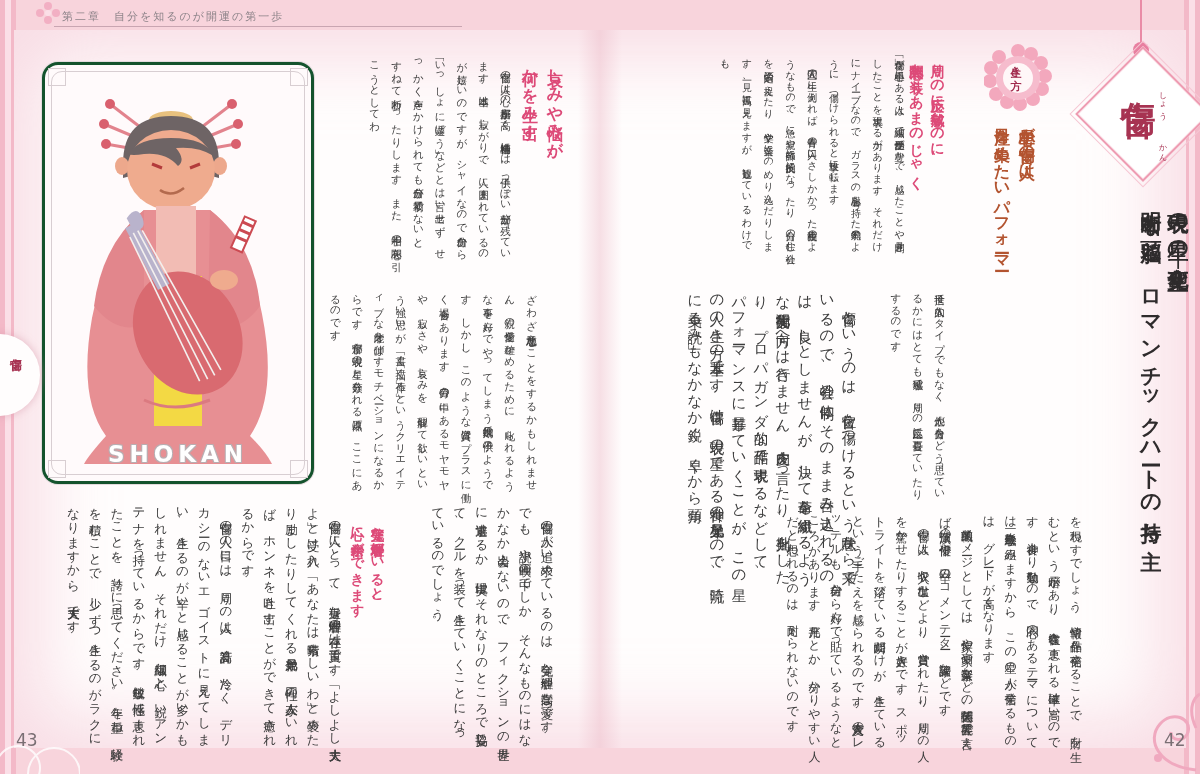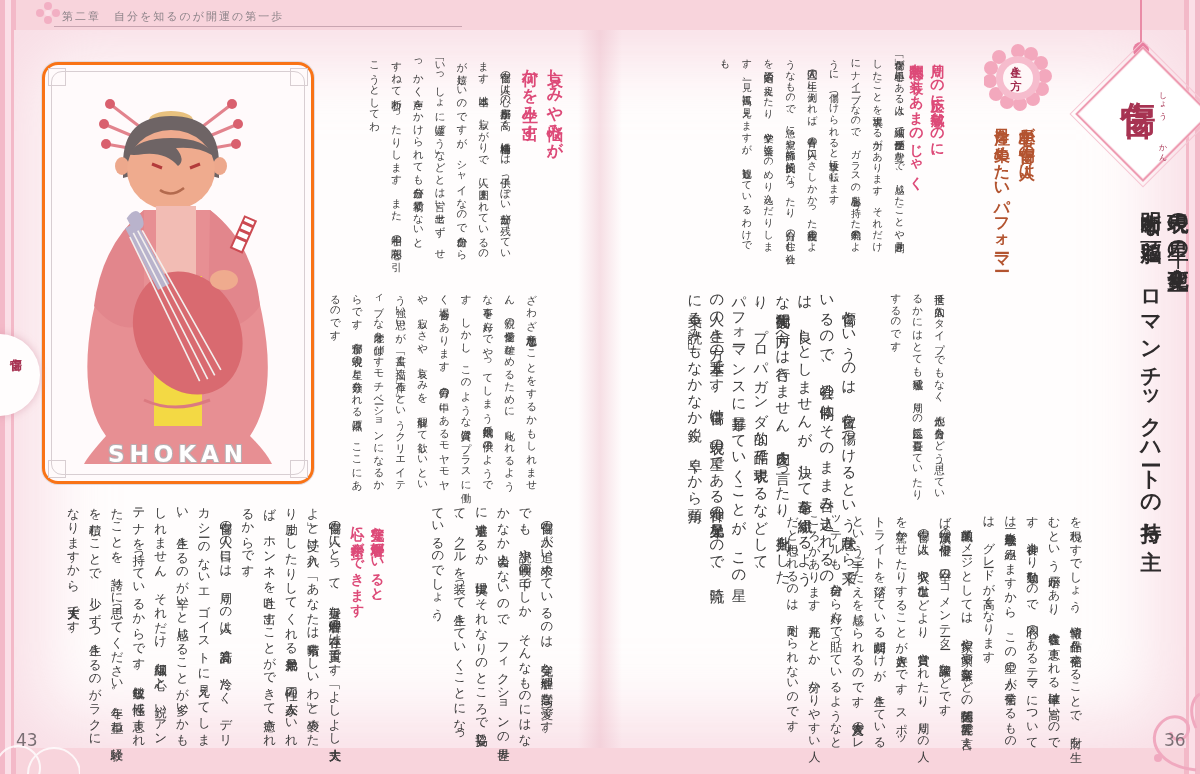--- a/index.html
+++ b/index.html
@@ -51,21 +51,21 @@
   #r-lead-cont{left:856px;top:286px;width:94px;height:208px;font-size:10.5px;line-height:21.8px;}
   #r-mid{left:608px;top:285px;width:252px;height:292px;font-size:14.5px;line-height:22px;}
   #r-bottom{left:630px;top:508px;width:456px;height:234px;font-size:12px;line-height:21.8px;}
   
   #l-top{left:318px;top:54px;width:198px;height:200px;font-size:10.5px;line-height:21.8px;}
   #l-mid{left:318px;top:287px;width:224px;height:198px;font-size:10.5px;line-height:21.8px;}
   #l-bottom-right{left:404px;top:499px;width:154px;height:240px;font-size:12.5px;line-height:21.8px;}
   #l-bottom-left{left:18px;top:499px;width:328px;height:240px;font-size:12.5px;line-height:21.8px;}
   
   #card{position:absolute;left:42px;top:62px;width:266px;height:416px;border-radius:16px;
-     background:#fffafb;border:3px solid #f97316;box-shadow:0 0 0 1px #e4dbde;}
+     background:#fffafb;border:3px solid #14532d;box-shadow:0 0 0 1px #e4dbde;}
   #card-inner{position:absolute;inset:6px;border:1px solid #d8ced2;border-radius:11px;}
   .card-corner{position:absolute;width:16px;height:16px;border:1px solid #d8ced2;}
   #cc-tl{left:3px;top:3px;} #cc-tr{right:3px;top:3px;} #cc-bl{left:3px;bottom:3px;} #cc-br{right:3px;bottom:3px;}
   #card-label{position:absolute;left:0;right:0;bottom:14px;text-align:center;font-size:23px;font-weight:bold;
      letter-spacing:5px;color:#fff;text-shadow:-1px -1px 0 #b9aeb2,1px -1px 0 #b9aeb2,-1px 1px 0 #b9aeb2,1px 1px 0 #b9aeb2;}
   
   #edge-tab-circle{position:absolute;left:-42px;top:334px;width:82px;height:82px;border-radius:50%;
      background:#fffdfd;box-shadow:0 0 8px rgba(214,150,167,.6);}
   #edge-tab{position:absolute;left:8px;top:349px;height:54px;font-size:12px;line-height:16px;
      font-weight:bold;color:#a73352;}
@@ -237,15 +237,15 @@
   </div>
 
   <div id="r-lead" class="vtext">「傷官」が中心星にある人は、繊細で感受性が豊かで、感じたことや見聞きしたことを表現する力があります。それだけにナイーブなので、ガラスの心臓を持った黒豹のように、傷つけられると攻撃に転じます。
 　人間の一生に例えれば、青春の入口にさしかかった高校生のようなもので、急に親や教師に反抗的になったり、自分の住む社会を否定的に捉えたり、文学や音楽にのめり込んだりします。一見、孤高に見えますが、達観しているわけでも、</div>
   <div id="r-lead-cont" class="vtext">世捨て人的なタイプでもなく、他人が自分をどう思っているかにはとても敏感で、周りの反応に一喜一憂していたりするのです。</div>
   <div id="r-mid" class="vtext">　傷官というのは、官位を傷つけるという意味から来ているので、社会の体制にそのまま呑み込まれるのは、良しとしませんが、決して革命を組織するような実行犯的な方向へは行きません。皮肉を言ったり、批判をしたり、プロパガンダ的な作品で表現するなどして、パフォーマンスに昇華していくことが、この星の人の生き方の基本です。傷官は、表現の星である食神の兄弟星なので、時流に乗る「読み」もなかなか鋭く、早くから頭角</div>
   <div id="r-bottom" class="vtext">を現わすでしょう。情報や作品を発信することで、財を生むという暗示があり、衣食住に恵まれる確率は高いのです。食神より勤勉なので、関心のあるテーマについては一生懸命取り組みますから、この星の人が発信するものは、グレードが高くなります。
 　職業的イメージとしては、作家や画家や音楽家などの芸術関係、芸能界で言えば演技派の俳優や、辛口のコメンテーター、評論家などです。
 　傷官の人は、収入や出世などより、賞賛されたり、周りの人を驚かせたりすることが大好きです。スポットライトを浴びている瞬間だけが、生きているという手ごたえを感じられるのです。奇人変人のレッテルも、自分から好んで貼っているようなところがあります。平凡だとか、分かりやすい人だと思われるのは、耐えられないのです。</div>
 
-  <div id="pagenum-right" class="pagenum">36</div>
+  <div id="pagenum-right" class="pagenum">42</div>
 
 </div>
 
 </body></html>

